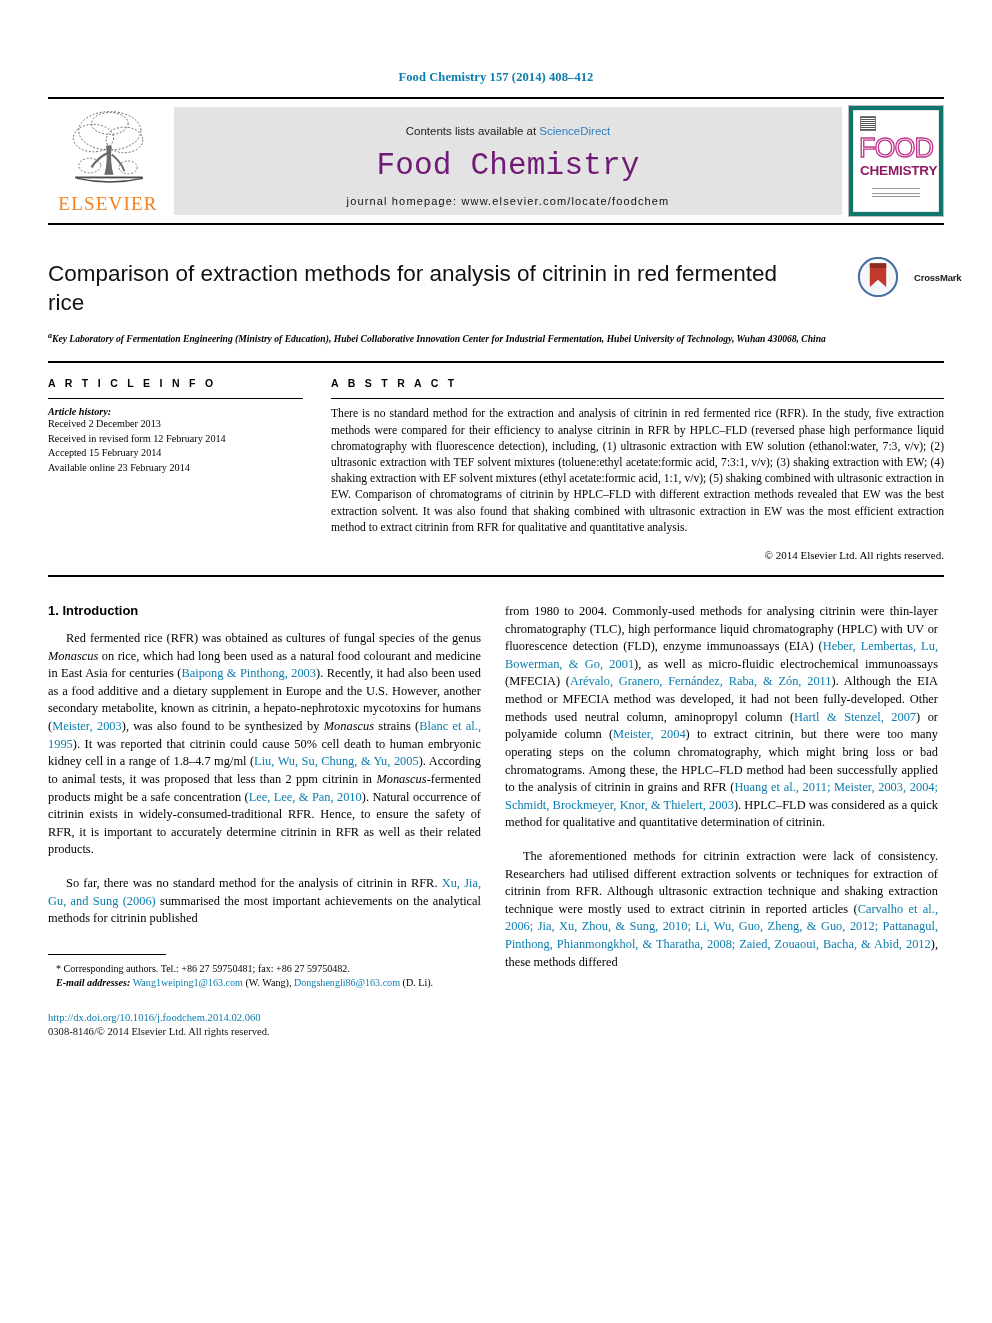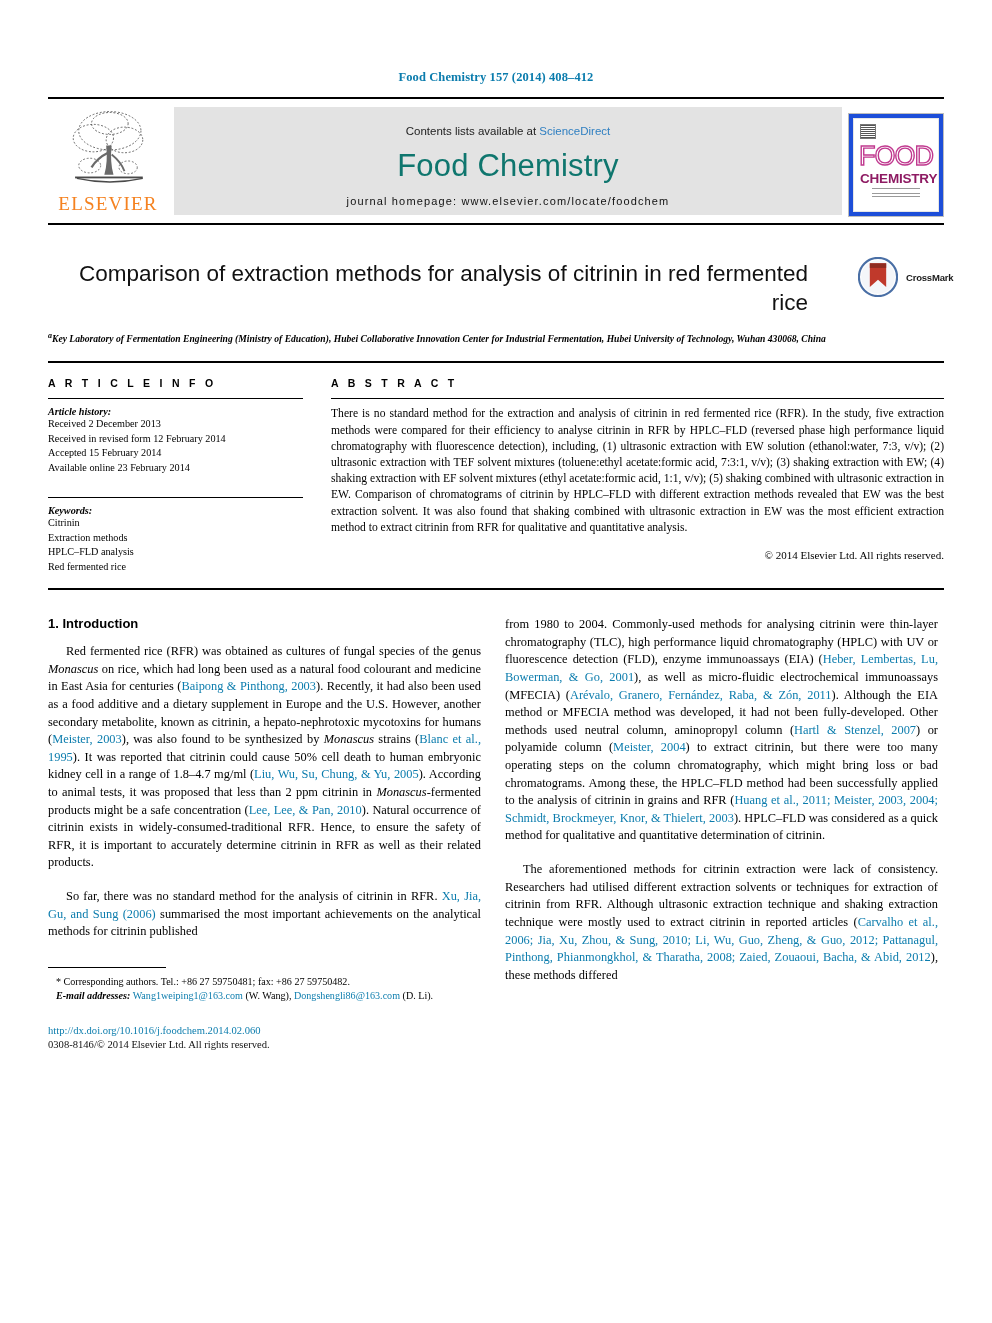--- a/index.html
+++ b/index.html
@@ -62,40 +62,40 @@
     justify-content: flex-start;
   }
   .contents-line {
     font-family: "Liberation Sans", sans-serif;
     font-size: 11.5px;
     color: #222;
     margin-top: 18px;
   }
   .contents-line .sd { color: #2f7fc1; }
   .journal-title {
-    font-family: Liberation Sans, sans-serif;
+    font-family: Liberation Mono, monospace;
     font-size: 31px;
-    color: #0f766e;
+    color: #701a75;
     margin-top: 11px;
     letter-spacing: .2px;
   }
   .homepage {
     font-family: "Liberation Sans", sans-serif;
     font-size: 11px;
     color: #111;
     letter-spacing: 1.15px;
     position: absolute;
     bottom: 8px;
   }
 
   .cover-thumb {
     width: 96px; flex: 0 0 96px;
-    margin: 14px 0 6px 0;
+    margin: 6px 0 6px 0;
     border: 1px solid #bdbdbd;
-    background: #1d4ed8;
+    background: #0f766e;
     position: relative;
     overflow: hidden;
     padding-left: 44px;
   }
   .cover-inner { position:absolute; inset:4px; background:#fff; border:1px solid #e6e6e6; }
   .cover-box { position:absolute; left:6px; top:5px; width:16px; height:15px; background:
      repeating-linear-gradient(180deg,#555 0 1px,#fff 1px 2px); border:1px solid #777; }
   .cover-food {
     position:absolute; left:5px; top:24px;
     font-family:"Liberation Sans", sans-serif;
@@ -116,26 +116,25 @@
   
   .titleblock { margin: 34px 48px 0 48px; position: relative; }
   h1.title {
     font-family: "Liberation Sans", sans-serif;
     font-weight: normal;
     font-size: 22.5px;
     line-height: 1.30;
     margin: 0;
     max-width: 760px;
     color: #111;
-    text-align: right;
   }
   .crossmark {
     position: absolute; right: 0; top: -4px;
     width: 86px; height: 44px;
-    display: flex; align-items: center; gap: 8px;
+    display: flex; align-items: center; gap: 16px;
   }
   .cm-badge { width: 40px; height: 40px; flex: 0 0 40px; }
   .cm-text {
     font-family: "Liberation Sans", sans-serif;
     font-size: 9.5px; font-weight: bold; color: #1a1a1a;
     letter-spacing: -.2px;
   }
 
   .authors {
     font-family: "Liberation Serif", serif;
@@ -312,28 +311,20 @@
     <div class="col-info">
       <div class="sechead">A R T I C L E   I N F O</div>
       <div class="hr-thin"></div>
       <div class="meta-label">Article history:</div>
       <div>
         <div class="meta-line">Received 2 December 2013</div>
         <div class="meta-line">Received in revised form 12 February 2014</div>
         <div class="meta-line">Accepted 15 February 2014</div>
         <div class="meta-line">Available online 23 February 2014</div>
       </div>
-      <div class="kw-block">
-        <div class="hr-thin"></div>
-        <div class="meta-label">Keywords:</div>
-        <div class="meta-line">Citrinin</div>
-        <div class="meta-line">Extraction methods</div>
-        <div class="meta-line">HPLC–FLD analysis</div>
-        <div class="meta-line">Red fermented rice</div>
-      </div>
     </div>
 
     <div class="col-abs">
       <div class="sechead">A B S T R A C T</div>
       <div class="hr-thin"></div>
       <div class="abstract-body">There is no standard method for the extraction and analysis of citrinin in red fermented rice (RFR). In the study, five extraction methods were compared for their efficiency to analyse citrinin in RFR by HPLC–FLD (reversed phase high performance liquid chromatography with fluorescence detection), including, (1) ultrasonic extraction with EW solution (ethanol:water, 7:3, v/v); (2) ultrasonic extraction with TEF solvent mixtures (toluene:ethyl acetate:formic acid, 7:3:1, v/v); (3) shaking extraction with EW; (4) shaking extraction with EF solvent mixtures (ethyl acetate:formic acid, 1:1, v/v); (5) shaking combined with ultrasonic extraction in EW. Comparison of chromatograms of citrinin by HPLC–FLD with different extraction methods revealed that EW was the best extraction solvent. It was also found that shaking combined with ultrasonic extraction in EW was the most efficient extraction method to extract citrinin from RFR for qualitative and quantitative analysis.</div>
       <div class="copyline">© 2014 Elsevier Ltd. All rights reserved.</div>
     </div>
   </div>
   <div class="infoabs-bottom"></div>

